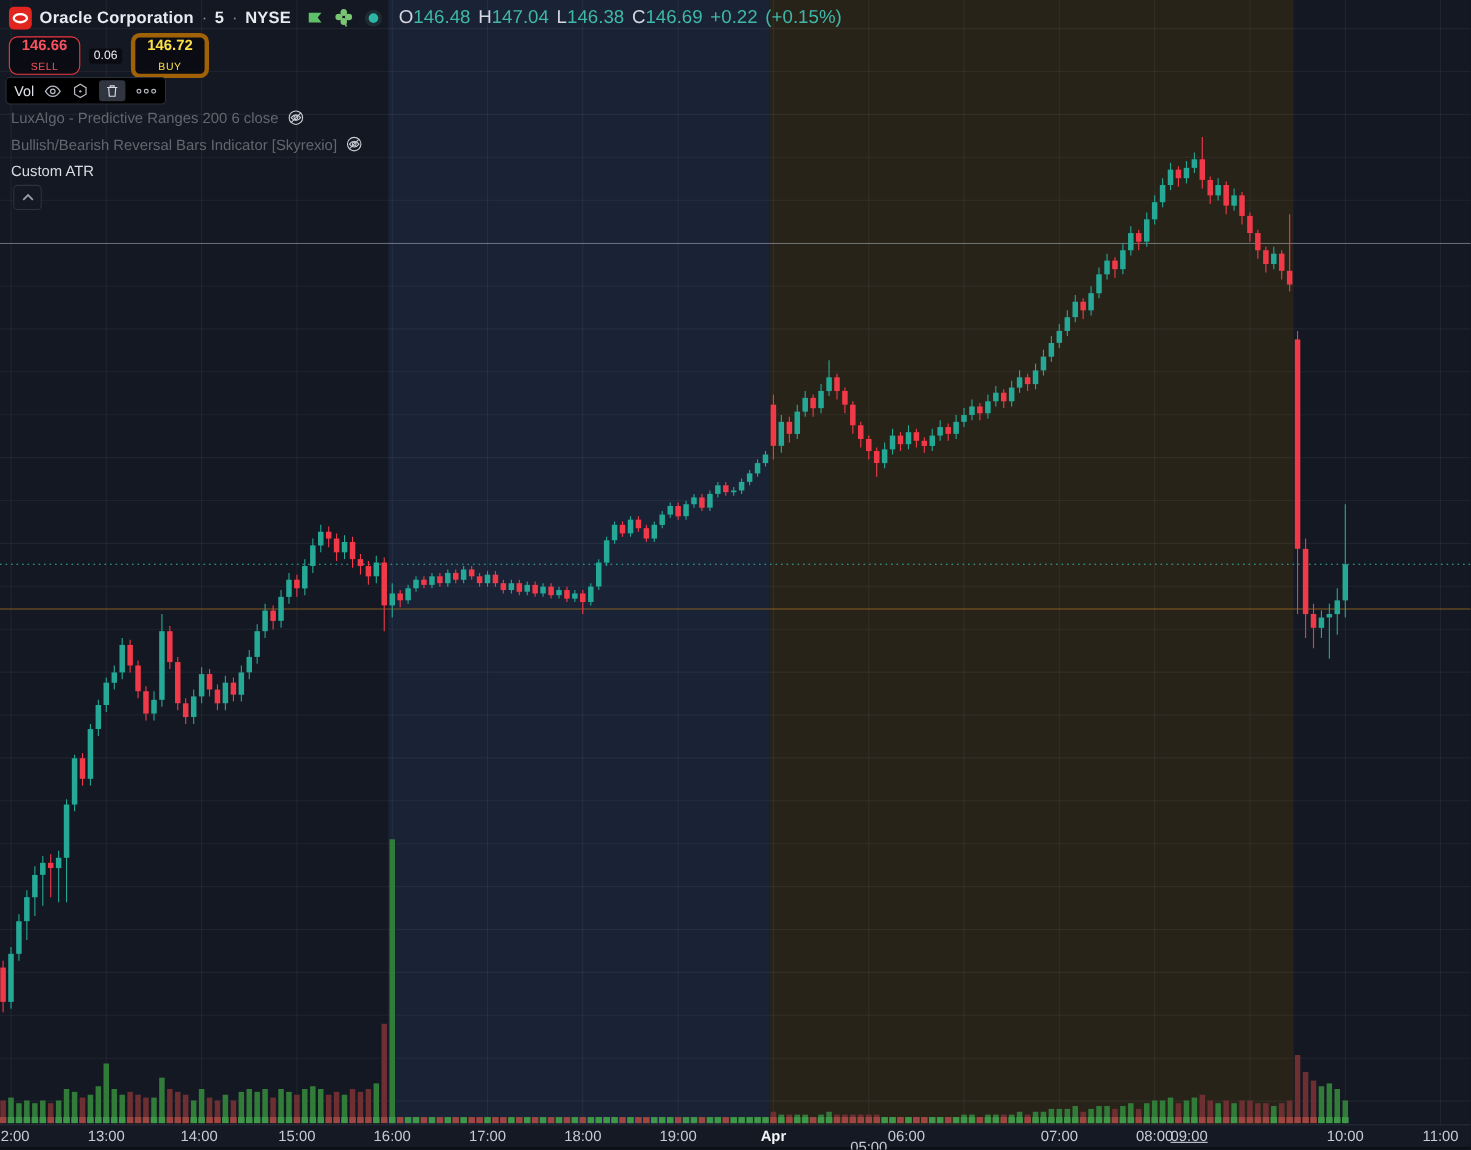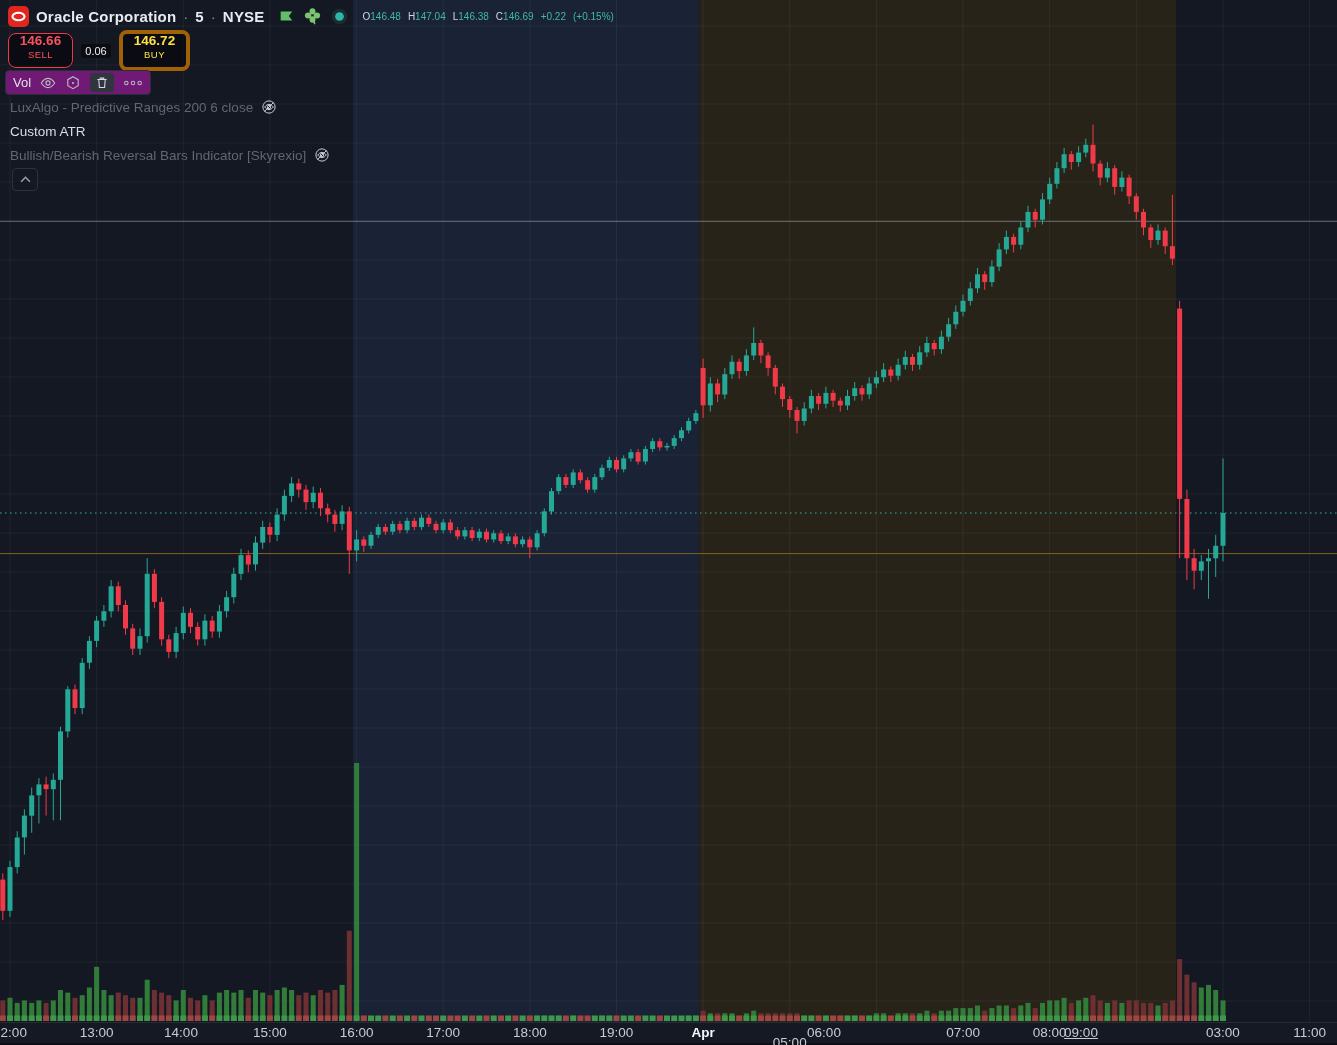--- a/index.html
+++ b/index.html
@@ -3,37 +3,37 @@
 <meta charset="utf-8">
 <style>
   html,body{margin:0;padding:0;background:#141822;width:1337px;height:1045px;overflow:hidden;
     font-family:"Liberation Sans",sans-serif;-webkit-font-smoothing:antialiased;position:relative}
   #chart-svg{position:absolute;left:0;top:0;display:block}
   
   .tv-header{position:absolute;left:8px;top:4px;height:24px;display:flex;align-items:center;gap:7px;z-index:10}
   .sym-title{font-size:15px;color:#e7eaf0;font-weight:700;letter-spacing:.2px;cursor:pointer}
   .sym-sep{color:#8a8f9c;font-size:15px}
   .hdr-icons{display:flex;align-items:center;gap:9px;margin-left:6px}
-  .ohlc{display:flex;align-items:center;gap:7px;margin-left:8px;font-size:10px}
+  .ohlc{display:flex;align-items:center;gap:7px;margin-left:8px;font-size:17px}
   .ohlc .lbl{color:#d3d7e0}
   .ohlc .val{color:#3fb8a9}
   .ohlc .chg{color:#3fb8a9}
   
   .order-panel{position:absolute;left:8px;top:30px;display:flex;align-items:center;z-index:10}
   .trade-btn{width:63px;height:33px;border-radius:8px;background:rgba(9,11,17,.85);
-    display:flex;flex-direction:column;align-items:center;justify-content:flex-start;line-height:1.1;cursor:pointer}
+    display:flex;flex-direction:column;align-items:center;justify-content:space-between;line-height:1.1;cursor:pointer}
   .trade-btn .price{font-size:13.5px;font-weight:bold}
   .trade-btn .side{font-size:9.5px;letter-spacing:.5px;margin-top:1px}
   .btn-sell{border:1px solid #f23645;color:#f7525f}
   .btn-buy{border:4px solid #a16207;color:#fde047}
   .spread-wrap{width:46px;display:flex;justify-content:center}
   .spread{font-size:11px;color:#eceef3;background:#0a0c12;padding:1px 4px;border-radius:3px}
   
   .vol-bar{position:absolute;left:5px;top:70px;height:23px;display:flex;align-items:center;gap:9px;
-    background:#701a75;border:1px solid #2a2e39;border-radius:4px;padding:0 7px;z-index:10}
+    background:#000000;border:1px solid #2a2e39;border-radius:4px;padding:0 7px;z-index:10}
   .vol-label{font-size:13px;color:#dfe2e8}
   .tool-ic{display:flex;align-items:center;justify-content:center;cursor:pointer}
   .tool-ic svg{display:block}
   .trash-wrap{background:#30353f;border-radius:3px;padding:2px 5px}
   
   .indicators{position:absolute;left:10px;top:95px;display:flex;flex-direction:column;z-index:10}
   .ind-row{height:24px;display:flex;align-items:center;gap:8px;font-size:13.5px;cursor:pointer}
   .ind-row .ind-title{color:#62666f}
   .ind-row.active .ind-title{color:#d9dce3;font-weight:500}
   
@@ -887,33 +887,33 @@
       <span class="ind-title">LuxAlgo - Predictive Ranges 200 6 close</span>
       <span style="display: flex;">
         <svg width="16" height="16" viewBox="0 0 24 24" fill="none" stroke="#c9ccd4" stroke-width="1.5">
           <circle cx="12" cy="12" r="9.2"></circle>
           <circle cx="12" cy="12" r="2.6"></circle>
           <path d="M5.5 12c2-2.6 4.2-3.9 6.5-3.9s4.5 1.3 6.5 3.9c-2 2.6-4.2 3.9-6.5 3.9s-4.5-1.3-6.5-3.9z"></path>
           <line x1="5" y1="19" x2="19" y2="5"></line>
         </svg>
       </span>
     </div>
-    <div class="ind-row active">
-      <span class="ind-title">Custom ATR</span>
-    </div>
     <div class="ind-row">
       <span class="ind-title">Bullish/Bearish Reversal Bars Indicator [Skyrexio]</span>
       <span style="display: flex;">
         <svg width="16" height="16" viewBox="0 0 24 24" fill="none" stroke="#c9ccd4" stroke-width="1.5">
           <circle cx="12" cy="12" r="9.2"></circle>
           <circle cx="12" cy="12" r="2.6"></circle>
           <path d="M5.5 12c2-2.6 4.2-3.9 6.5-3.9s4.5 1.3 6.5 3.9c-2 2.6-4.2 3.9-6.5 3.9s-4.5-1.3-6.5-3.9z"></path>
           <line x1="5" y1="19" x2="19" y2="5"></line>
         </svg>
       </span>
+    </div>
+    <div class="ind-row active">
+      <span class="ind-title">Custom ATR</span>
     </div>
   </div>
 
 <div class="collapse-btn">
   <span style="display:flex">
     <svg width="11" height="7" viewBox="0 0 12 8" fill="none" stroke="#9aa0ab" stroke-width="1.8">
       <path d="M1 6.5L6 1.5L11 6.5"></path>
     </svg>
   </span>
 </div>
@@ -926,16 +926,16 @@
     <div class="tick" style="left: 356.56px;">16:00</div>
     <div class="tick" style="left: 443.2px;">17:00</div>
     <div class="tick" style="left: 529.84px;">18:00</div>
     <div class="tick" style="left: 616.48px;">19:00</div>
     <div class="tick em" style="left: 703.12px;">Apr</div>
     <div class="tick" style="left: 789.76px; margin-top: 10px;">05:00</div>
     <div class="tick" style="left: 824px;">06:00</div>
     <div class="tick" style="left: 963.04px;">07:00</div>
     <div class="tick" style="left: 1049.68px;">08:00</div>
     <div class="tick" style="left: 1081px; text-decoration: underline;">09:00</div>
-    <div class="tick" style="left: 1222.96px;">03:00</div>
+    <div class="tick" style="left: 1222.96px;">10:00</div>
     <div class="tick" style="left: 1309.6px;">11:00</div>
   </div>
 <div class="bottom-edge"></div>
 
 </body></html>

